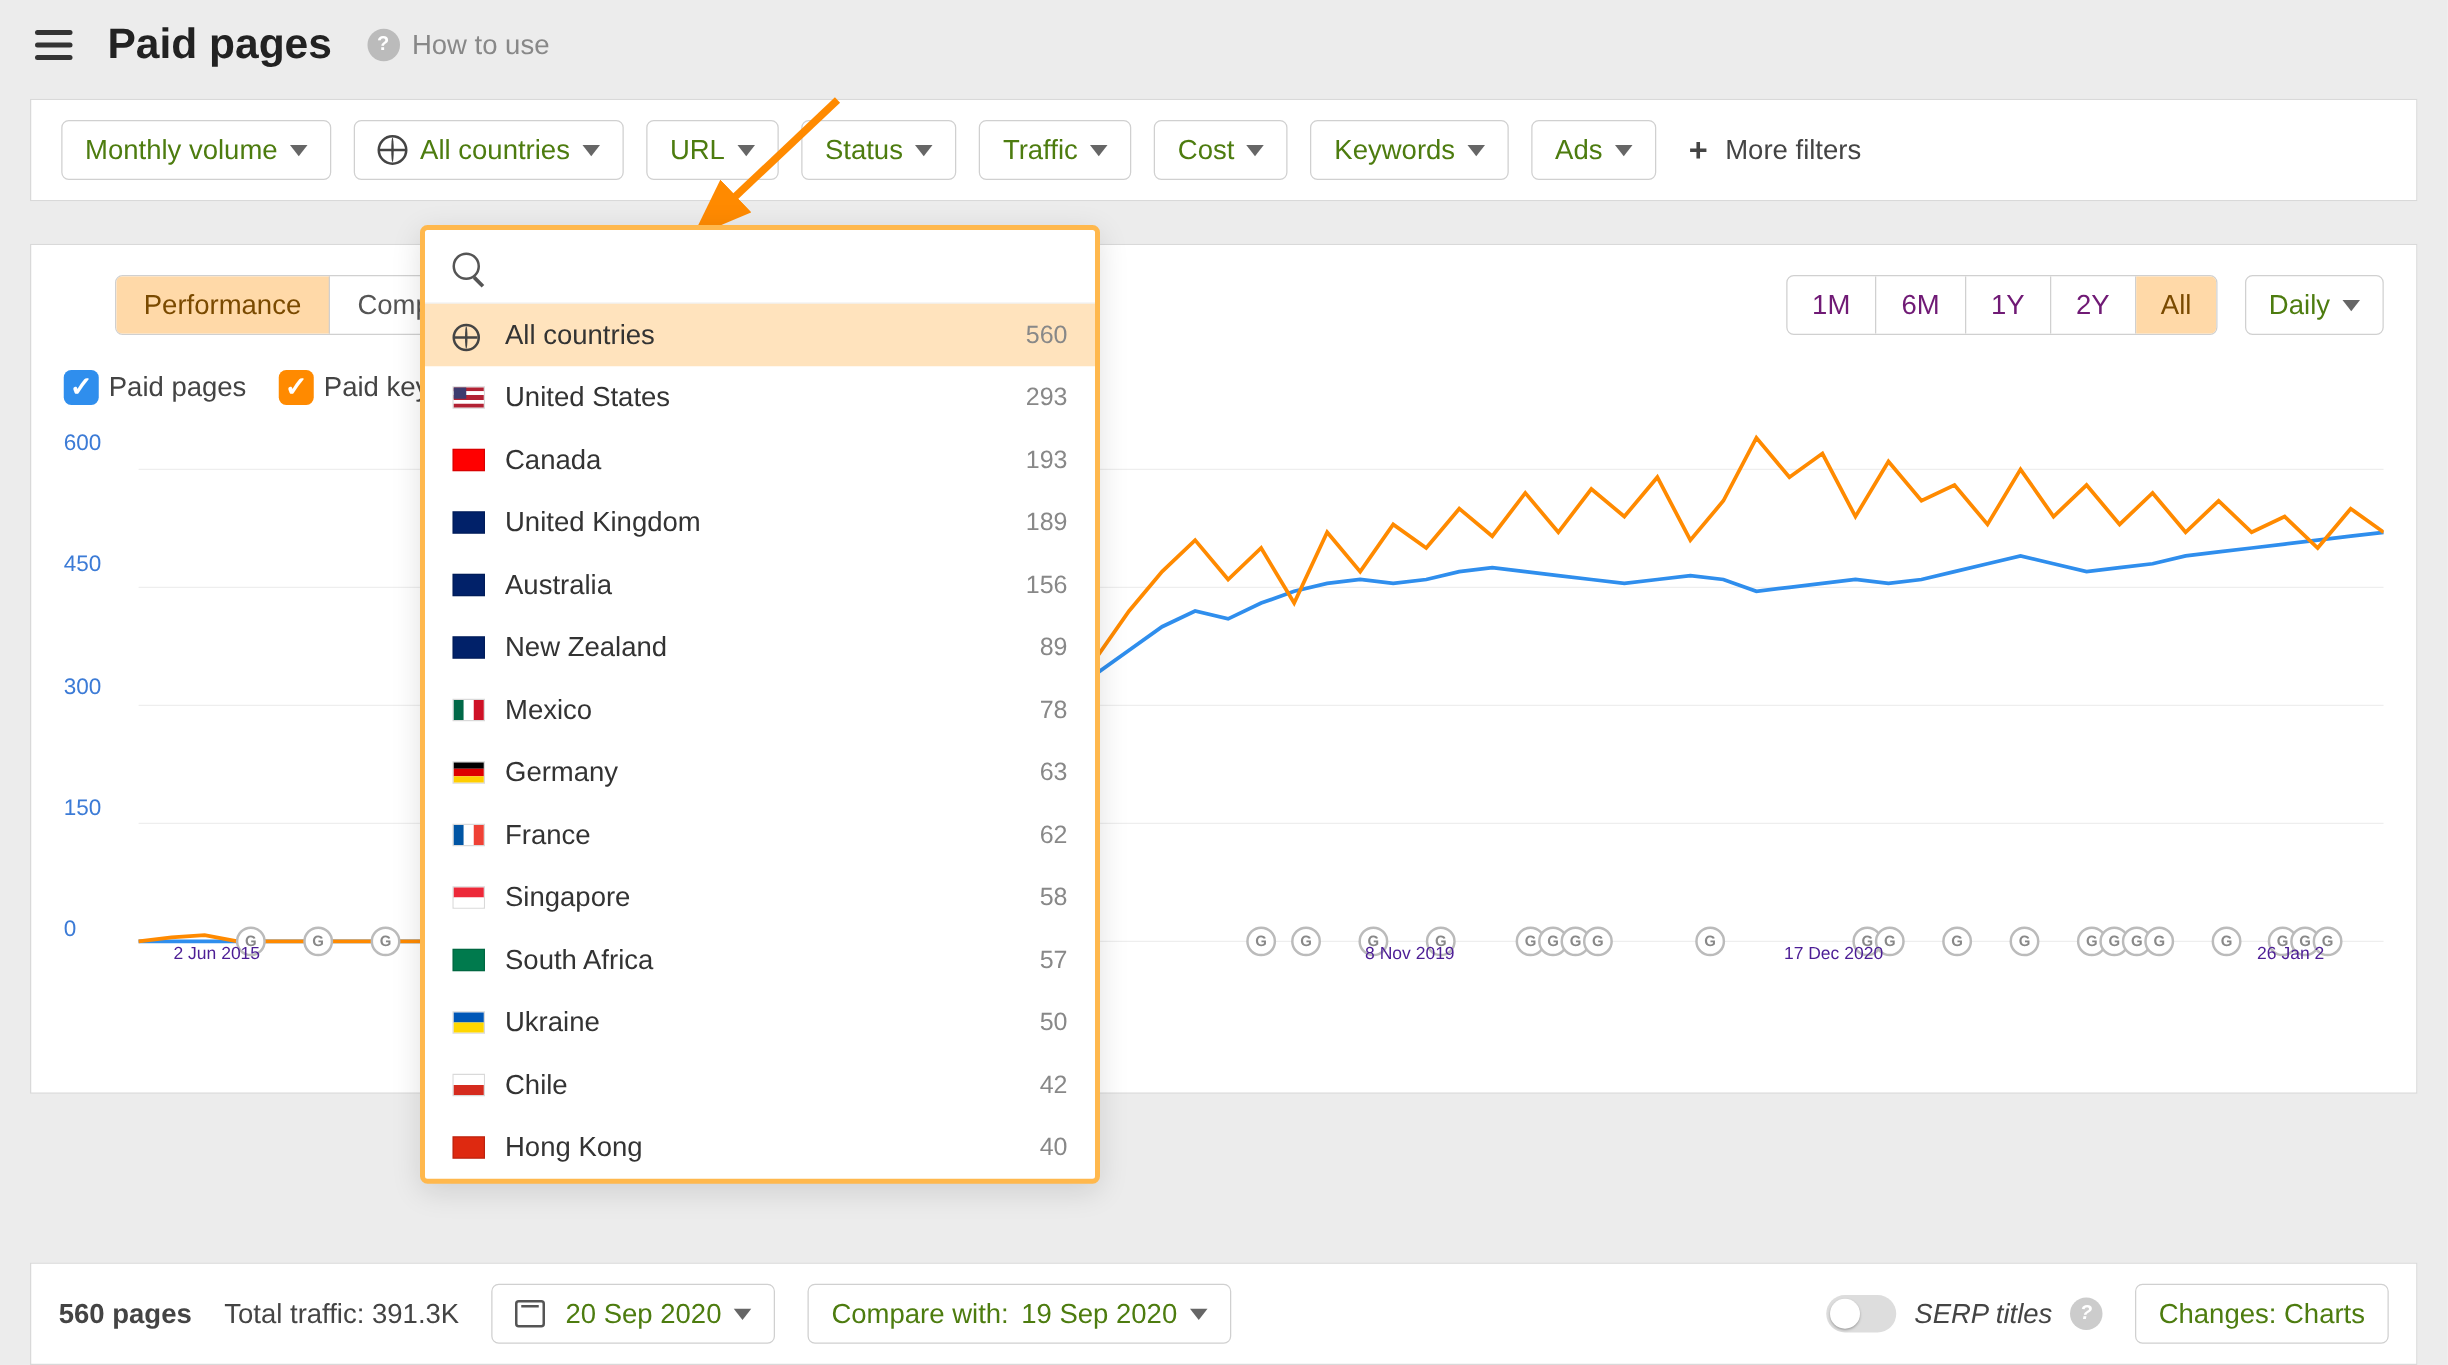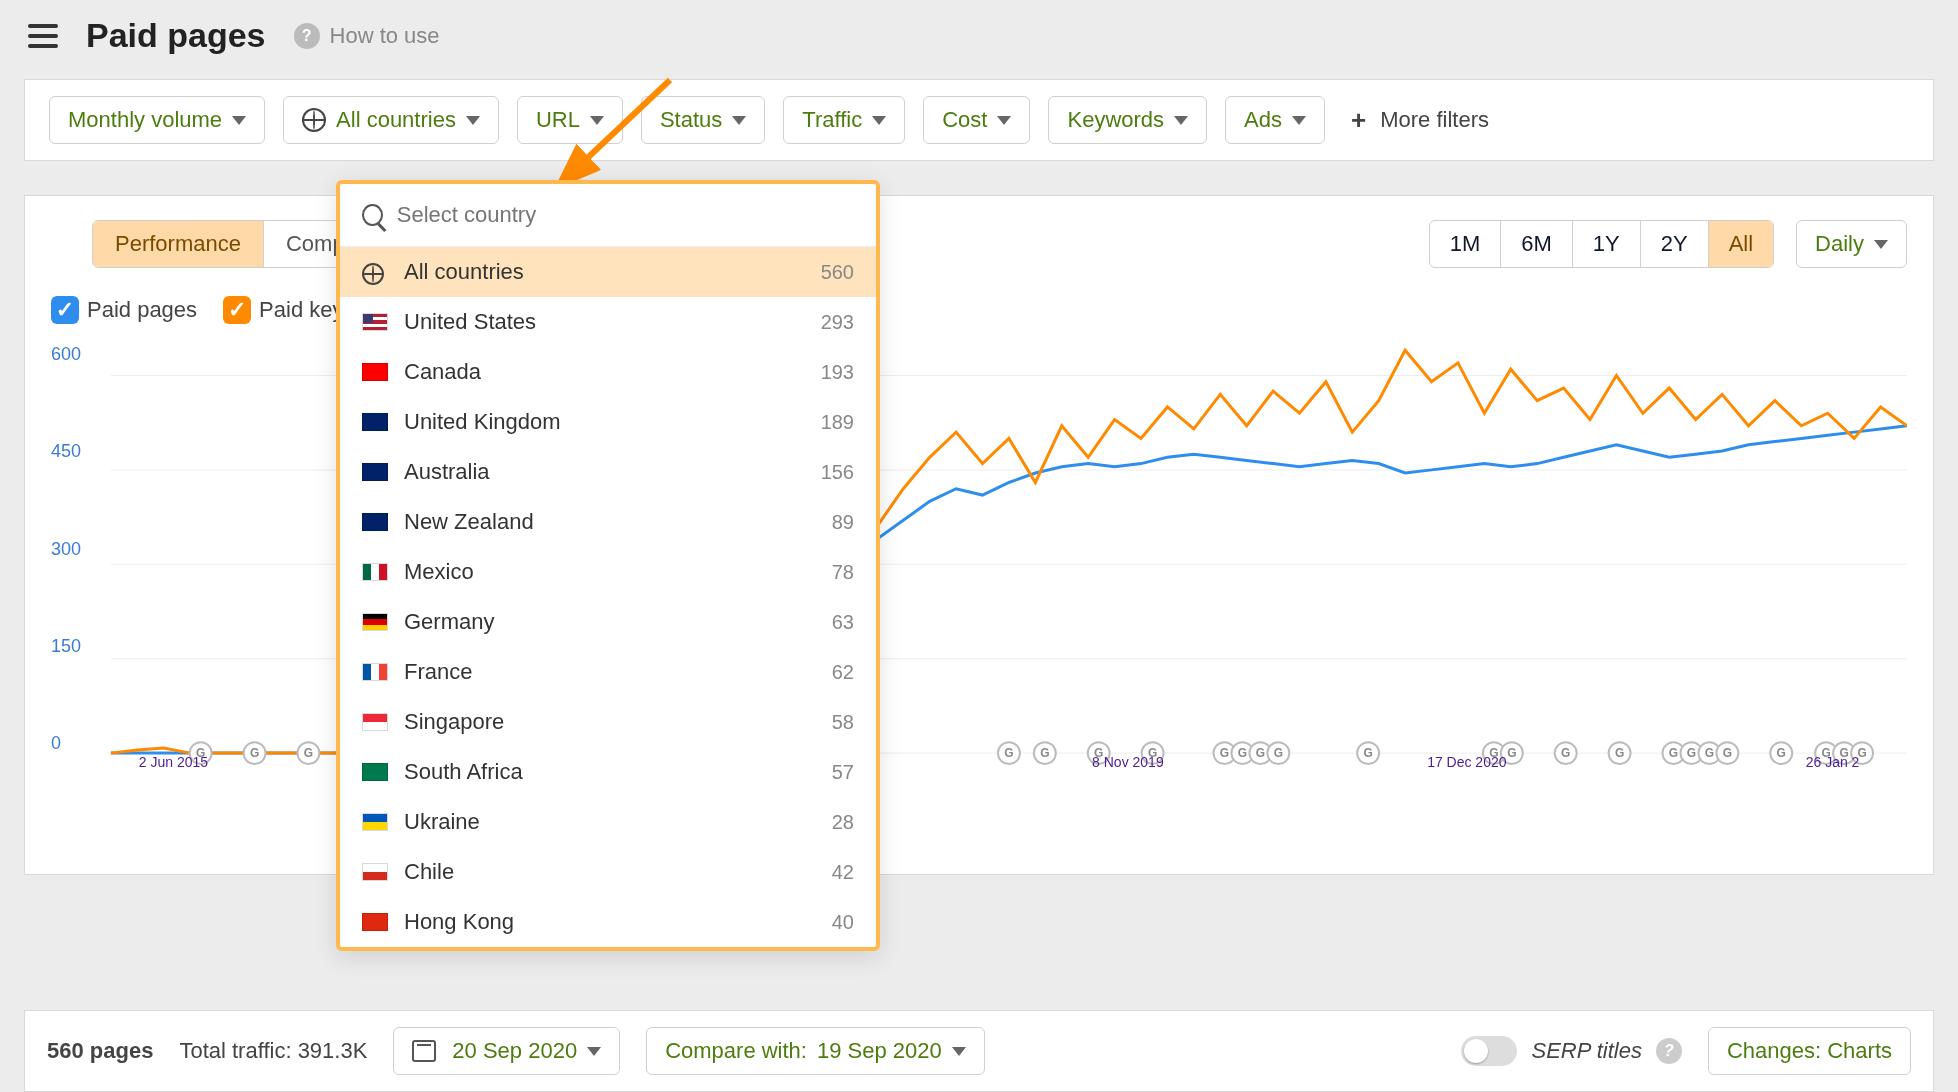--- a/index.html
+++ b/index.html
@@ -32,21 +32,21 @@
   .panel { background:#fff; border:1px solid #d9d9d9; margin:34px 24px 0; padding:24px 26px 10px; position:relative; min-height:680px; }
 
   .tabs-row { display:flex; align-items:center; justify-content:flex-start; gap:0;margin-left:41px; }
   .tabs { display:flex; border:1px solid #d0d0d0; border-radius:6px; overflow:hidden; }
   .tab { padding:10px 22px; font-size:22px; color:#555; cursor:pointer; border-right:1px solid #d0d0d0; }
   .tab:last-child { border-right:none; }
   .tab.active { background:#ffd9a8; color:#7a4a00; }
 
   .right-controls { margin-left:auto; display:flex; gap:22px; }
   .range { display:flex; border:1px solid #d0d0d0; border-radius:6px; overflow:hidden; }
-  .rg { padding:10px 20px; font-size:22px; color:#0f172a; border-right:1px solid #d0d0d0; cursor:pointer; }
+  .rg { padding:10px 20px; font-size:22px; color:#701a75; border-right:1px solid #d0d0d0; cursor:pointer; }
   .rg:last-child { border-right:none; }
   .rg.active { background:#ffd9a8; color:#7a4a00; }
 
   .legend { display:flex; align-items:center; gap:26px; padding:28px 0 10px; font-size:22px; color:#444; }
   .cbx { width:28px; height:28px; border-radius:6px; display:inline-flex; align-items:center; justify-content:center; color:#fff; font-weight:900; margin-right:8px; }
   .cbx.blue { background:#2f8eed; }
   .cbx.orange { background:#ff8a00; }
 
   .chart-box { position:relative; height:440px; margin-top:10px; }
   .chart-svg { position:absolute; inset:0; }
@@ -286,21 +286,20 @@
       <span class="q-circle" style="background:#ccc">?</span>
     </div>
     <div class="chip">
       <span>Changes: Charts</span>
     </div>
   </div>
 
   <div class="dropdown">
     <div class="dd-search">
       <span class="mag"></span>
-      <input type="text" placeholder="Select country" style="">
     </div>
     <div id="dd-list">
         <div class="dd-item sel">
           <span class="flag globe-mini"><span class="globe"></span></span>
           <span>All countries</span>
           <span class="count">560</span>
         </div>
         <div class="dd-item">
           <span class="flag" style="position:relative;display:inline-flex;flex-direction:column">
             <span style="flex:1;background:#b22234"></span>
@@ -372,21 +371,21 @@
           <span class="flag" style="background:#007a4d"></span>
           <span>South Africa</span>
           <span class="count">57</span>
         </div>
         <div class="dd-item">
           <span class="flag" style="display:inline-flex;flex-direction:column">
             <span style="flex:1;background:#0057b7"></span>
             <span style="flex:1;background:#ffd700"></span>
           </span>
           <span>Ukraine</span>
-          <span class="count">28</span>
+          <span class="count">50</span>
         </div>
         <div class="dd-item">
           <span class="flag" style="display:inline-flex;flex-direction:column">
             <span style="flex:1;background:#ffffff"></span>
             <span style="flex:1;background:#d52b1e"></span>
           </span>
           <span>Chile</span>
           <span class="count">42</span>
         </div>
         <div class="dd-item">

